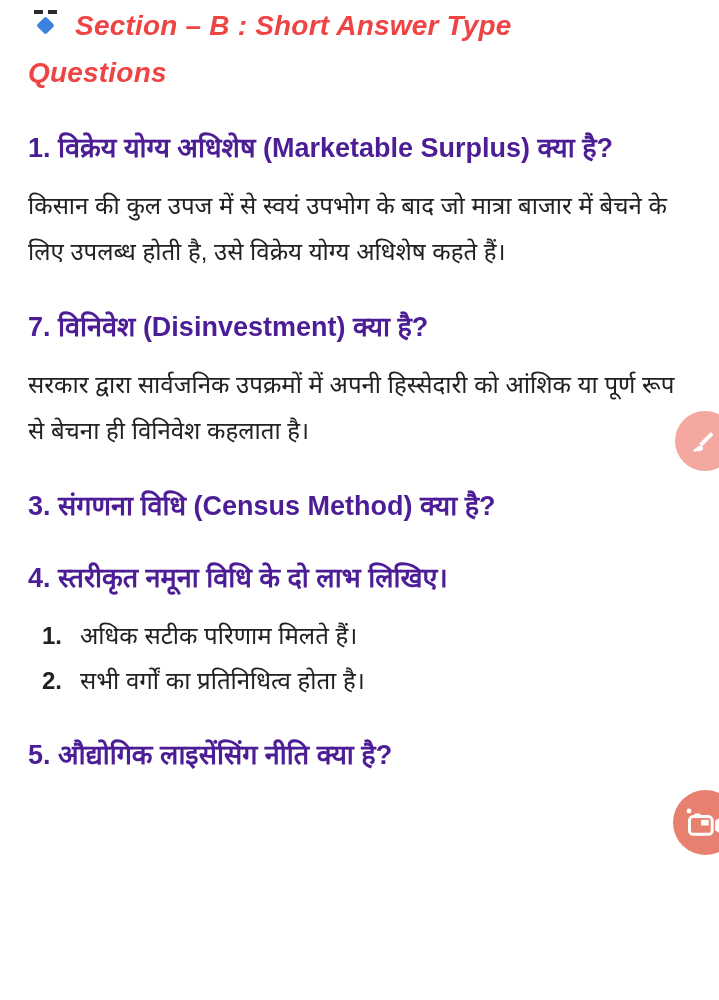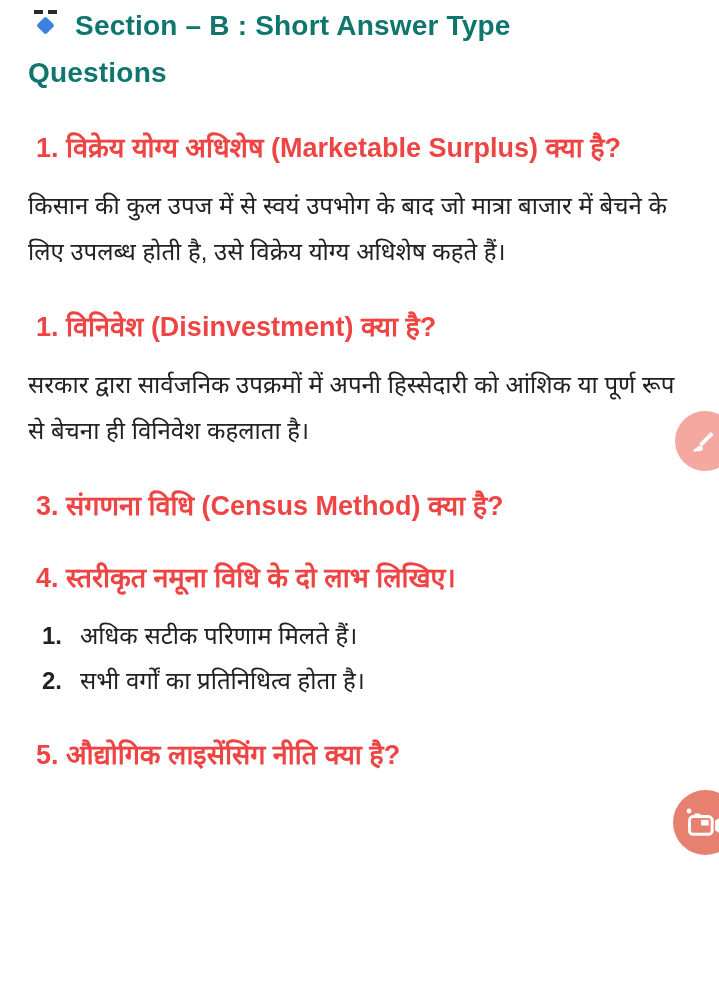--- a/index.html
+++ b/index.html
@@ -16,39 +16,40 @@
 
   
   .top-clip { position: absolute; top: 0; left: 34px; height: 4px; }
   .top-clip span { display: inline-block; width: 9px; height: 4px; background: #2b2b2b; margin-right: 5px; }
 
   .section-heading {
     margin: 2px 0 0 8px;
     font-size: 28px;
     line-height: 47px;
     font-weight: 700;
-    color: #0f766e;
+    color: #ef4444;
     letter-spacing: 0.2px;
+    font-style: italic;
   }
   .heading-line { display: block; }
   .diamond-icon {
     display: inline-block;
     width: 13px; height: 13px;
     background: #3a81e0;
     border-radius: 2px;
     transform: rotate(45deg);
     margin: 0 23px 3px 11px;
   }
 
   .q-title {
     font-size: 27px;
     line-height: 40px;
     font-weight: 700;
-    margin: 32px 0 15px 16px;
-    color: #ef4444;
+    margin: 32px 0 15px 8px;
+    color: #4c1d95;
   }
   .answer {
     font-size: 24px;
     line-height: 46px;
     margin: 8px;
     color: #212121;
   }
 
   .olist { margin: 0; padding: 0 0 0 22px; }
   .olist-item { display: flex; font-size: 24px; line-height: 45px; }
@@ -79,21 +80,21 @@
     <span class="heading-line"><span class="diamond-icon"></span><span>Section – B : Short Answer Type</span></span>
     <span class="heading-line">Questions</span>
   </h2>
 
   <section>
     <h3 class="q-title">1. विक्रेय योग्य अधिशेष (Marketable Surplus) क्या है?</h3>
     <p class="answer">किसान की कुल उपज में से स्वयं उपभोग के बाद जो मात्रा बाजार में बेचने के लिए उपलब्ध होती है, उसे विक्रेय योग्य अधिशेष कहते हैं।</p>
   </section>
 
   <section>
-    <h3 class="q-title">1. विनिवेश (Disinvestment) क्या है?</h3>
+    <h3 class="q-title">7. विनिवेश (Disinvestment) क्या है?</h3>
     <p class="answer">सरकार द्वारा सार्वजनिक उपक्रमों में अपनी हिस्सेदारी को आंशिक या पूर्ण रूप से बेचना ही विनिवेश कहलाता है।</p>
   </section>
 
   <section>
     <h3 class="q-title">3. संगणना विधि (Census Method) क्या है?</h3>
   </section>
 
   <section>
     <h3 class="q-title">4. स्तरीकृत नमूना विधि के दो लाभ लिखिए।</h3>
     <div class="olist">

